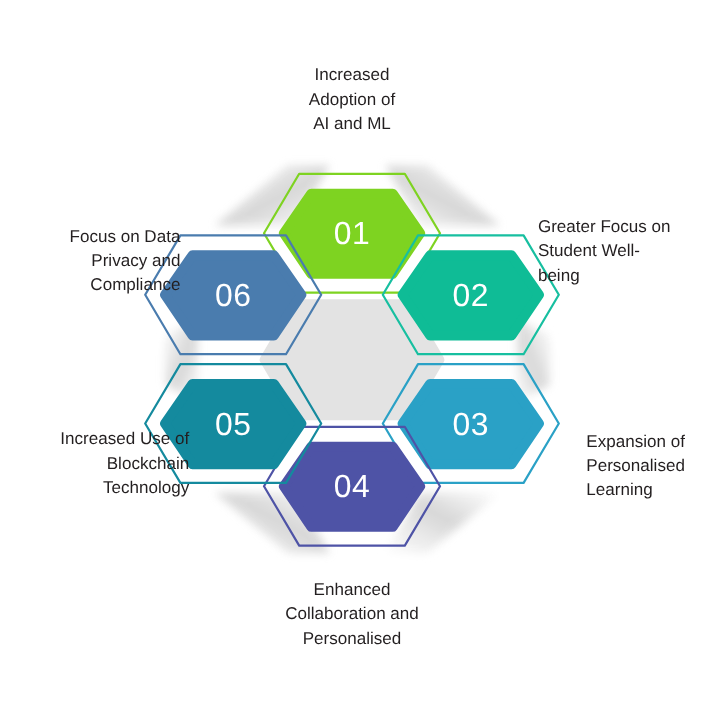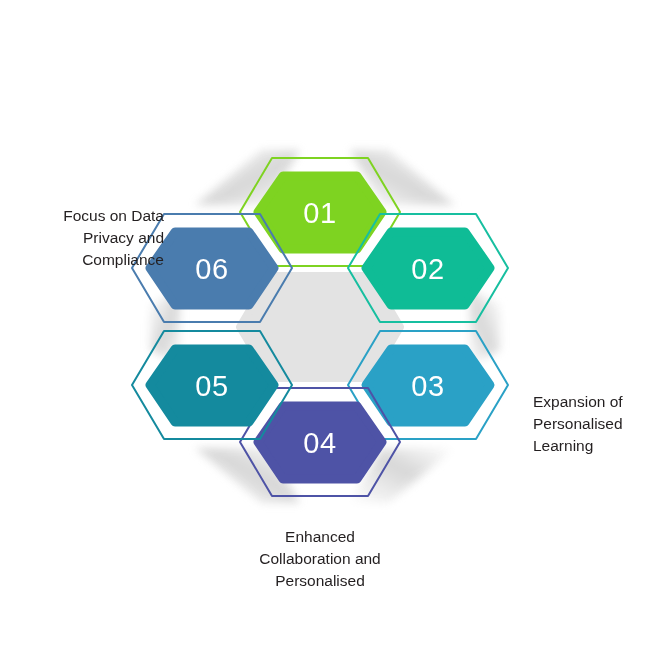--- a/index.html
+++ b/index.html
@@ -126,28 +126,37 @@
       <text class="hexnum" x="212" y="386">05</text>
     </g>
 
     <g>
       <path fill="none" stroke="#4a7cae" stroke-width="2" stroke-linejoin="round" d="M 164 214 L 260 214 L 292 268 L 260 322 L 164 322 L 132 268 Z"></path>
       <path fill="#4a7cae" stroke="#4a7cae" stroke-width="9" stroke-linejoin="round" d="M 175 232 L 249 232 L 274 268 L 249 305 L 175 305 L 150 268 Z"></path>
       <text class="hexnum" x="212" y="269">06</text>
     </g>
   </svg>
 
+  <div class="label label-center" id="lbl-01">Increased
+Adoption of
+AI and ML</div>
 
+  <div class="label label-right" id="lbl-02">Greater Focus on
+Student Well-
+being</div>
 
   <div class="label label-right" id="lbl-03">Expansion of
 Personalised
 Learning</div>
 
   <div class="label label-center" id="lbl-04">Enhanced
 Collaboration and
 Personalised</div>
 
+  <div class="label label-left" id="lbl-05">Increased Use of
+Blockchain
+Technology</div>
 
   <div class="label label-left" id="lbl-06">Focus on Data
 Privacy and
 Compliance</div>
 
 </div>
 
 </body></html>

